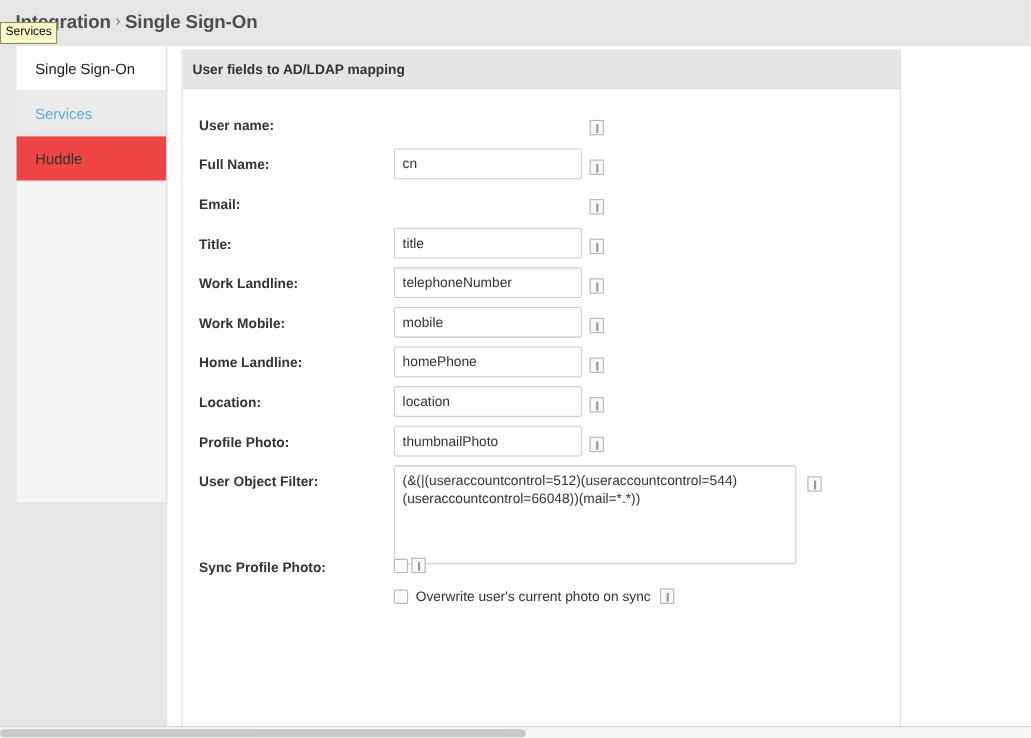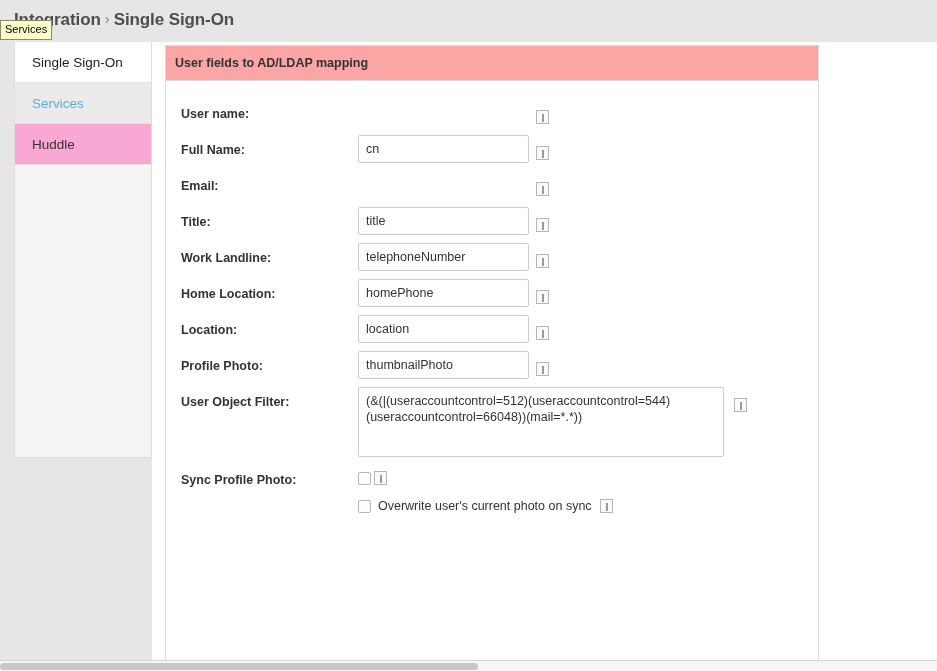--- a/index.html
+++ b/index.html
@@ -82,21 +82,21 @@
     border-top: none;
     z-index: 5;
   }
   .side-item {
     height: 41px;
     line-height: 41px;
     padding-left: 17px;
     font-size: 13.5px;
     color: #333333;
     border-bottom: 1px solid #e2e2e2;
-    background: #f9a8d4;
+    background: #ef4444;
     cursor: pointer;
     white-space: nowrap;
     overflow: hidden;
   }
   .side-item.active {
     background: #ffffff;
     color: #222222;
   }
   .side-item.hovered {
     background: #ebebeb;
@@ -112,21 +112,21 @@
     position: absolute;
     left: 165px; top: 45px;
     width: 654px;
     height: 616px;
     background: #ffffff;
     border: 1px solid #dcdcdc;
   }
   .panel-head {
     height: 35px;
     line-height: 35px;
-    background: #fca5a5;
+    background: #e5e5e5;
     border-bottom: 1px solid #dcdcdc;
     padding-left: 9px;
     font-size: 12.5px;
     font-weight: bold;
     color: #333333;
     white-space: nowrap;
   }
   .panel-body {
     position: relative;
     padding: 0;
@@ -158,21 +158,21 @@
     font-family: "Liberation Sans", sans-serif;
     font-size: 12.5px;
     color: #333333;
     background: #ffffff;
     border: 1px solid #cccccc;
     border-radius: 2px;
     outline: none;
   }
   textarea.txtarea {
     width: 366px;
-    height: 70px;
+    height: 90px;
     padding: 5px 7px;
     font-family: "Liberation Sans", sans-serif;
     font-size: 12.5px;
     line-height: 16px;
     color: #333333;
     background: #ffffff;
     border: 1px solid #cccccc;
     border-radius: 2px;
     resize: none;
     outline: none;
@@ -337,23 +337,30 @@
 
       <div class="row">
         <div class="lbl">Work Landline:</div>
         <div class="ctrl">
           <input class="txt" type="text" value="telephoneNumber" style="">
         </div>
         <div class="info-wrap"><span class="info-icon"></span></div>
       </div>
 
 
-
-      <div class="row">
-        <div class="lbl">Home Location:</div>
+      <div class="row">
+        <div class="lbl">Work Mobile:</div>
+        <div class="ctrl">
+          <input class="txt" type="text" value="mobile" style="">
+        </div>
+        <div class="info-wrap"><span class="info-icon"></span></div>
+      </div>
+
+      <div class="row">
+        <div class="lbl">Home Landline:</div>
         <div class="ctrl">
           <input class="txt" type="text" value="homePhone" style="">
         </div>
         <div class="info-wrap"><span class="info-icon"></span></div>
       </div>
 
 
       <div class="row">
         <div class="lbl">Location:</div>
         <div class="ctrl">

